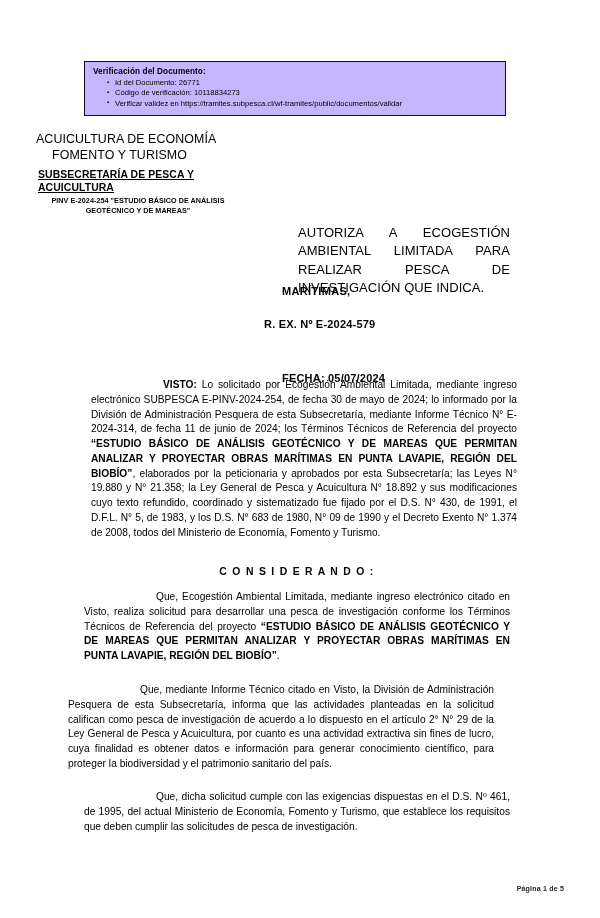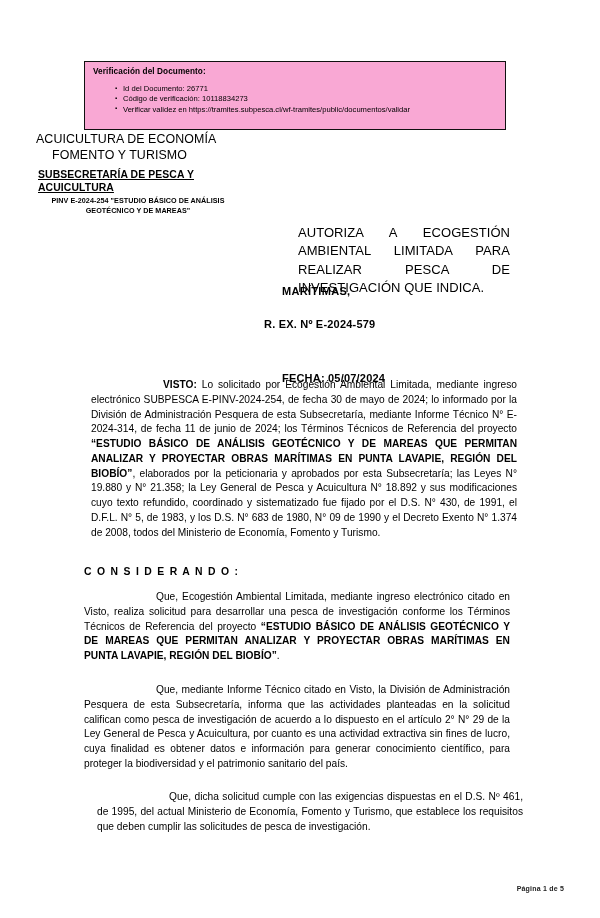--- a/index.html
+++ b/index.html
@@ -24,30 +24,30 @@
 
   
   .verif-box {
     position: absolute;
     left: 84px;
     top: 61px;
     width: 422px;
     border: 1px solid #111111;
     box-sizing: border-box;
     padding: 5px 8px 6px 8px;
-    background: #f9a8d4;
+    background: #c4b5fd;
   }
   .verif-title {
     font-size: 8.2px;
     font-weight: bold;
     letter-spacing: 0.1px;
     margin-bottom: 2px;
   }
   .verif-list {
-    margin: 8px;
+    margin: 0;
     padding-left: 14px;
     list-style: none;
   }
   .verif-list li {
     font-size: 7.6px;
     line-height: 1.38;
     position: relative;
     padding-left: 8px;
     white-space: nowrap;
   }
@@ -145,39 +145,39 @@
     left: 84px;
     top: 378px;
     width: 426px;
     margin-left: 7px;
   }
   .considerando-head {
     position: absolute;
     left: 84px;
     top: 566px;
     width: 426px;
+    text-align: center;
     font-size: 10.4px;
     font-weight: bold;
     letter-spacing: 1.3px;
   }
   .p1 {
     left: 84px;
     top: 590px;
     width: 426px;
   }
   .p2 {
-    left: 84px;
+    left: 68px;
     top: 683px;
     width: 426px;
   }
   .p3 {
     left: 84px;
     top: 790px;
     width: 426px;
-    margin-left: 13px;
   }
 
   .page-footer {
     position: absolute;
     right: 36px;
     bottom: 26px;
     font-size: 7px;
     font-weight: bold;
     color: #222222;
     letter-spacing: 0.2px;

